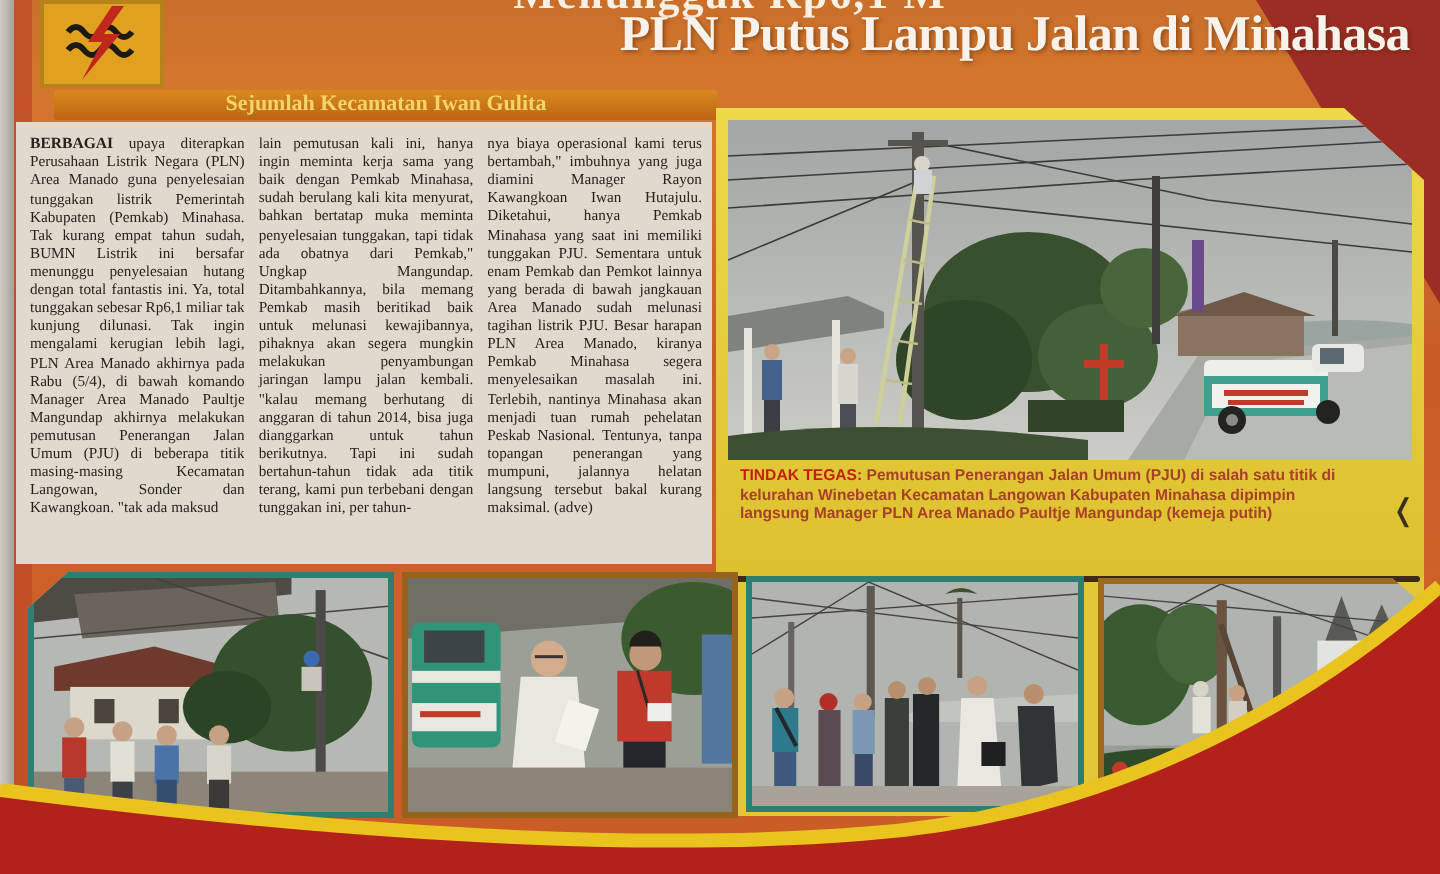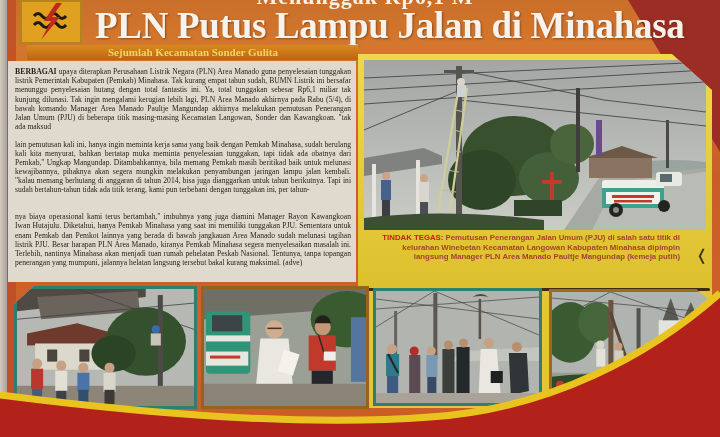--- a/index.html
+++ b/index.html
@@ -11,41 +11,41 @@
   .paper-edge{position:absolute;left:0;top:0;width:7px;height:437px;
     background:linear-gradient(90deg,#cfcbc3,#a7a39b);}
   .left-red-band{position:absolute;left:7px;top:0;width:9px;height:437px;background:#bf4e26;opacity:.85;}
   .maroon-corner{position:absolute;left:628px;top:0;width:92px;height:152px;background:#9c2d24;
     clip-path:polygon(100% 0,100% 100%,0 0);}
   
   .logo-box{position:absolute;left:20px;top:0;width:62px;height:44px;background:#dfa11f;
     border:2px solid #b5831a;box-sizing:border-box;}
   .kicker{position:absolute;left:140px;top:-16px;width:450px;text-align:center;
     font-size:22px;font-weight:bold;color:#f6f1e4;letter-spacing:1px;}
-  .headline{position:absolute;left:95px;top:4px;width:610px;text-align:left;
-    font-size:37px;font-weight:bold;color:#f7f3ec;letter-spacing:-.3px;
+  .headline{position:absolute;left:95px;top:4px;width:610px;text-align:right;
+    font-size:25px;font-weight:bold;color:#f7f3ec;letter-spacing:-.3px;
     text-shadow:1px 1px 2px rgba(90,40,0,.55);white-space:nowrap;}
   .subtitle-bar{position:absolute;left:27px;top:45px;width:332px;height:15px;
     background:linear-gradient(180deg,#d98a1e,#bd6414);border-radius:2px;
     text-align:center;line-height:15px;font-size:11px;font-weight:bold;color:#f2d468;}
   
   .article-panel{position:absolute;left:8px;top:61px;width:348px;height:221px;
     background:#dfdacd;box-sizing:border-box;padding:6px 5px 4px 7px;
-    display:flex;gap:7px;flex-direction:column;}
+    display:flex;gap:7px;}
   .col{flex:1;font-size:7.6px;line-height:1.2;text-align:justify;color:#27221c;overflow:hidden;}
   .col b{font-size:7.8px;}
   .adve{font-weight:normal;}
   
   .photo-frame{position:absolute;left:358px;top:54px;width:354px;height:234px;
     background:linear-gradient(180deg,#eed94b,#ddc02e);
     clip-path:polygon(0 0,314px 0,354px 36px,354px 234px,0 234px);box-sizing:border-box;
     padding:6px 6px 0 6px;}
   .photo-top{width:342px;height:170px;background:#aeb2ae;overflow:hidden;}
   .caption{margin:3px 26px 0 6px;font-family:"Liberation Sans",sans-serif;
-    font-size:7.8px;line-height:1.25;font-weight:bold;color:#a8402c;text-align:right;}
+    font-size:7.8px;line-height:1.25;font-weight:bold;color:#a8402c;}
   .caption .lead{color:#c41f14;}
   .caption-arrow{position:absolute;right:4px;top:192px;font-size:15px;color:#39301e;
     font-family:"DejaVu Sans",sans-serif;}
   .caption-rule{position:absolute;left:366px;top:288px;width:344px;height:3px;
     background:#3c2a14;border-radius:2px;}
   .yellow-lower{position:absolute;left:356px;top:288px;width:356px;height:120px;
     background:#e2c637;}
   
   .bphoto{position:absolute;box-sizing:border-box;background:#b4b6b2;overflow:hidden;}
   .b1{left:14px;top:286px;width:183px;height:123px;border:3px solid #2e7f72;
@@ -68,21 +68,21 @@
 
   <div class="logo-box">
     <svg viewBox="0 0 44 40" width="58" height="40">
       <path d="M5,14 q4,-5 8,0 t8,0 t8,0 t8,0" stroke="#1d1a14" stroke-width="3" fill="none"></path>
       <path d="M5,23 q4,-5 8,0 t8,0 t8,0 t8,0" stroke="#1d1a14" stroke-width="3" fill="none"></path>
       <polygon points="27,1 15,19 22,19 12,38 31,15 23,15 33,1" fill="#c0271d"></polygon>
     </svg>
   </div>
   <div class="kicker">Menunggak Rp6,1 M</div>
   <div class="headline">PLN Putus Lampu Jalan di Minahasa</div>
-  <div class="subtitle-bar">Sejumlah Kecamatan Sonder Gulita</div>
+  <div class="subtitle-bar">Sejumlah Kecamatan Iwan Gulita</div>
 
   <div class="article-panel">
     <div class="col"><b>BERBAGAI</b><span> upaya diterapkan Perusahaan Listrik Negara (PLN) Area Manado guna penyelesaian tunggakan listrik Pemerintah Kabupaten (Pemkab) Minahasa. Tak kurang empat tahun sudah, BUMN Listrik ini bersafar menunggu penyelesaian hutang dengan total fantastis ini. Ya, total tunggakan sebesar Rp6,1 miliar tak kunjung dilunasi. Tak ingin mengalami kerugian lebih lagi, PLN Area Manado akhirnya pada Rabu (5/4), di bawah komando Manager Area Manado Paultje Mangundap akhirnya melakukan pemutusan Penerangan Jalan Umum (PJU) di beberapa titik masing-masing Kecamatan Langowan, Sonder dan Kawangkoan. "tak ada maksud</span></div>
     <div class="col">lain pemutusan kali ini, hanya ingin meminta kerja sama yang baik dengan Pemkab Minahasa, sudah berulang kali kita menyurat, bahkan bertatap muka meminta penyelesaian tunggakan, tapi tidak ada obatnya dari Pemkab," Ungkap Mangundap. Ditambahkannya, bila memang Pemkab masih beritikad baik untuk melunasi kewajibannya, pihaknya akan segera mungkin melakukan penyambungan jaringan lampu jalan kembali. "kalau memang berhutang di anggaran di tahun 2014, bisa juga dianggarkan untuk tahun berikutnya. Tapi ini sudah bertahun-tahun tidak ada titik terang, kami pun terbebani dengan tunggakan ini, per tahun-</div>
     <div class="col"><span>nya biaya operasional kami terus bertambah," imbuhnya yang juga diamini Manager Rayon Kawangkoan Iwan Hutajulu. Diketahui, hanya Pemkab Minahasa yang saat ini memiliki tunggakan PJU. Sementara untuk enam Pemkab dan Pemkot lainnya yang berada di bawah jangkauan Area Manado sudah melunasi tagihan listrik PJU. Besar harapan PLN Area Manado, kiranya Pemkab Minahasa segera menyelesaikan masalah ini. Terlebih, nantinya Minahasa akan menjadi tuan rumah pehelatan Peskab Nasional. Tentunya, tanpa topangan penerangan yang mumpuni, jalannya helatan langsung tersebut bakal kurang maksimal.</span><span class="adve"> (adve)</span></div>
   </div>
 
   <div class="yellow-lower"></div>
 
   <div class="photo-frame">

